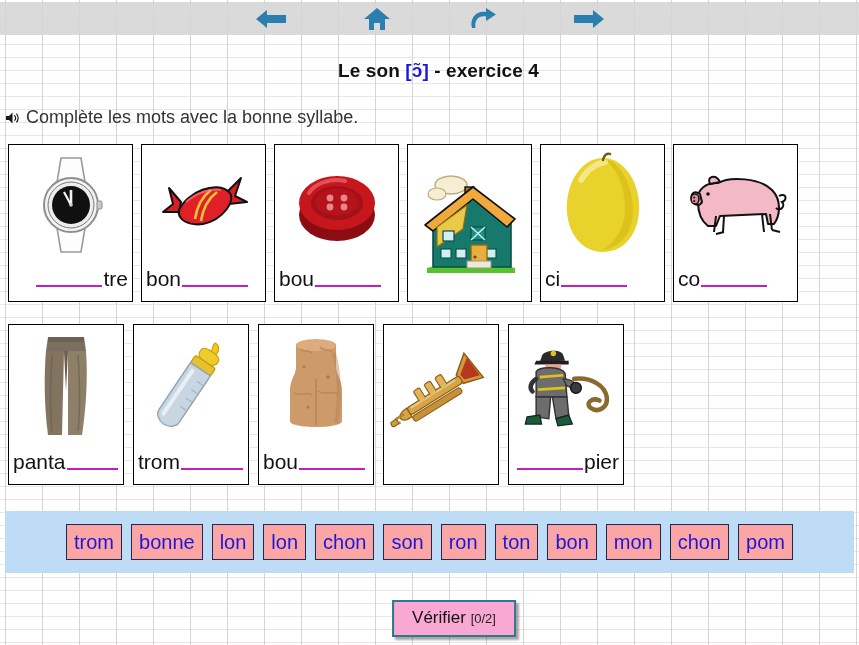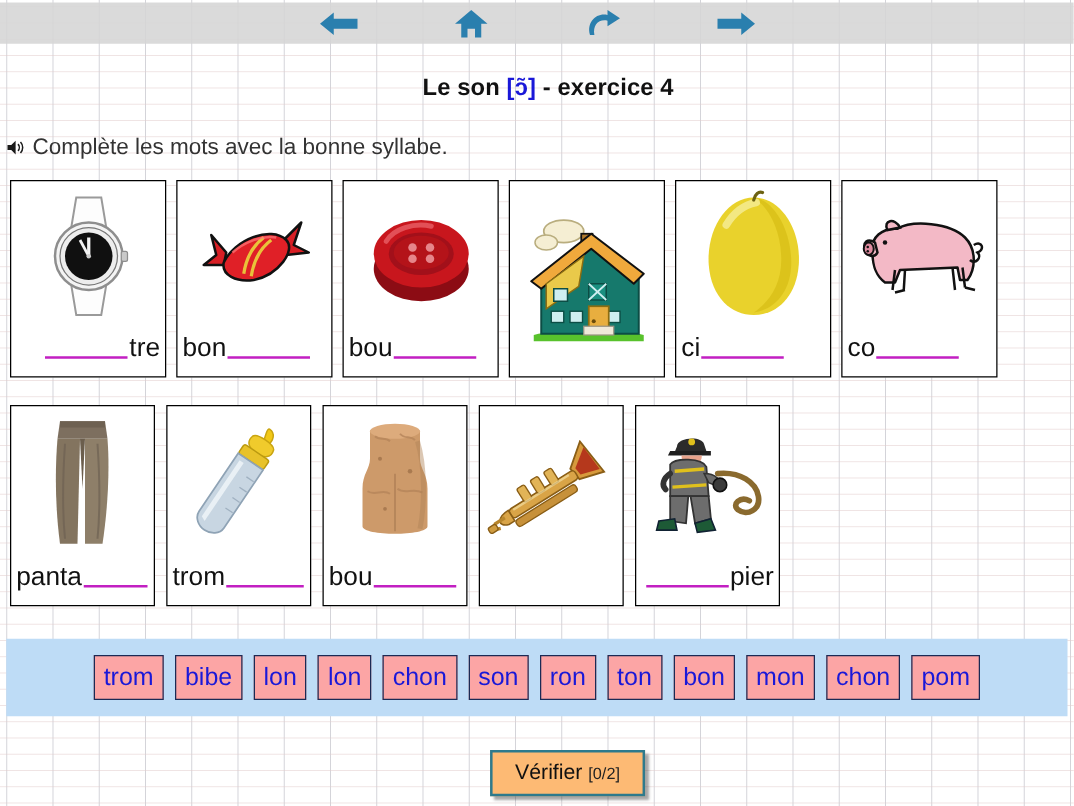--- a/index.html
+++ b/index.html
@@ -145,21 +145,21 @@
     box-sizing: border-box;
     cursor: pointer;
   }
 
   
   #verify {
     position: absolute;
     left: 392px; top: 600px;
     transform: translateX(-50%);
     left: 454px;
-    background: #fdba74;
+    background: #f9a8d4;
     border: 2px solid #2e7a8c;
     box-shadow: 3px 3px 2px rgba(60,60,60,.45);
     padding: 6px 18px 7px 18px;
     font-size: 17px;
     color: #111111;
     cursor: pointer;
     white-space: nowrap;
   }
   #verify .score { font-size: 13px; color: #222222; }
 </style>
@@ -441,21 +441,21 @@
     </div>
     <div class="label lead-blank">
         <span class="blank"></span>
         <span>pier</span>
       </div>
   </div>
 </div>
 
 <div id="bank">
   <div class="tile">trom</div>
-  <div class="tile">bibe</div>
+  <div class="tile">bonne</div>
   <div class="tile">lon</div>
   <div class="tile">lon</div>
   <div class="tile">chon</div>
   <div class="tile">son</div>
   <div class="tile">ron</div>
   <div class="tile">ton</div>
   <div class="tile">bon</div>
   <div class="tile">mon</div>
   <div class="tile">chon</div>
   <div class="tile">pom</div>

